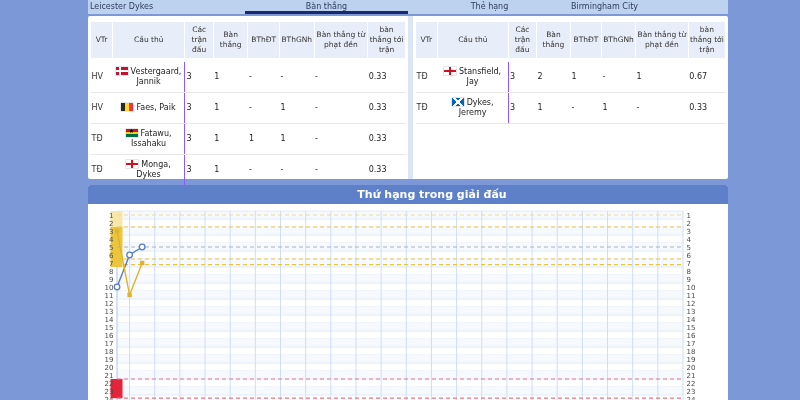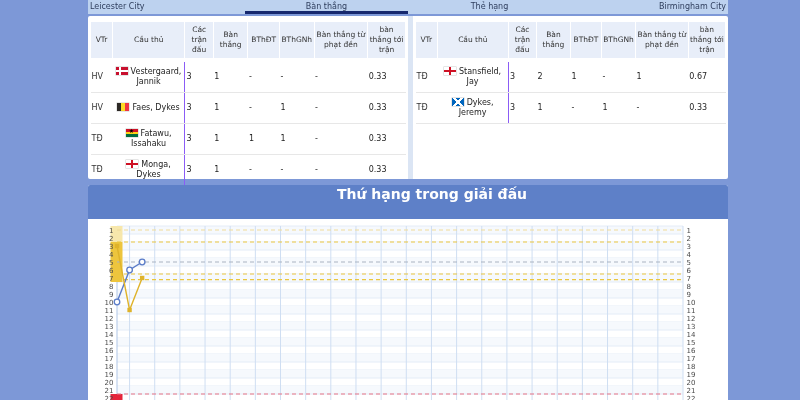--- a/index.html
+++ b/index.html
@@ -8,21 +8,21 @@
     background:#7d98d7;
     font-family:"DejaVu Sans","Liberation Sans",sans-serif;
     -webkit-font-smoothing:antialiased;
   }
   .content-col{position:absolute;left:88px;width:640px;}
 
   
   .topbar{top:0;height:14px;background:#bdd2ef;display:flex;align-items:stretch;}
   .topbar .team{flex:1;font-size:8px;color:#2e3d5c;line-height:14px;white-space:nowrap;}
   .topbar .team.left{text-align:left;padding-left:2px;}
-  .topbar .team.right{text-align:right;padding-right:2px;}
+  .topbar .team.right{text-align:left;padding-right:2px;}
   .topbar .tab{width:163px;text-align:center;font-size:8px;color:#2e3d5c;line-height:13px;cursor:pointer;}
   .topbar .tab.active{box-shadow:inset 0 -3px 0 #16286e;}
 
   
   .tables-panel{top:16px;height:163px;background:#fff;border-radius:2px;display:flex;}
   .table-half{width:50%;box-sizing:border-box;padding:5px 2px 0 2px;}
   .table-half.right{border-left:5px solid #dbe5f4;}
   table.stats{width:100%;border-collapse:collapse;table-layout:fixed;}
   table.stats th{
     background:#e8eef9;border:1px solid #fff;border-bottom:4px solid #fff;
@@ -49,29 +49,29 @@
     linear-gradient(to right,transparent 5px,#ce1124 5px,#ce1124 7px,transparent 7px),#fff;}
   .flag-kr{background:#fff;}
   .flag-kr::after{content:"";position:absolute;left:3.5px;top:1.5px;width:5px;height:5px;border-radius:50%;
     background:linear-gradient(to bottom,#cd2e3a 50%,#0047a0 50%);}
   .flag-sct{background:
     linear-gradient(45deg,transparent 44%,#fff 44%,#fff 56%,transparent 56%),
     linear-gradient(-45deg,transparent 44%,#fff 44%,#fff 56%,transparent 56%),#0065bd;}
 
   
   .chart-panel{top:185px;height:215px;background:#fff;border-radius:2px 2px 0 0;}
-  .chart-header{height:34px;line-height:19px;background:#5e80c8;color:#fff;
-    font-size:14px;font-weight:bold;text-align:center;border-radius:2px 2px 0 0;padding-left:48px;}
+  .chart-header{height:19px;line-height:19px;background:#5e80c8;color:#fff;
+    font-size:11px;font-weight:bold;text-align:center;border-radius:2px 2px 0 0;padding-left:48px;}
   .chart-body{width:640px;height:196px;display:block;}
 </style>
 </head>
 <body>
 
 <div class="content-col topbar">
-  <div class="team left">Leicester City</div>
+  <div class="team left">Leicester Dykes</div>
   <div class="tab active">Bàn thắng</div>
   <div class="tab">Thẻ hạng</div>
   <div class="team right">Birmingham City</div>
 </div>
 
 <div class="content-col tables-panel">
   <div class="table-half left">
     <table class="stats">
         <colgroup>
           <col style="width:7%">
@@ -101,21 +101,21 @@
             <td class="name-cell"><span class="flag flag-dk"></span><span>Vestergaard, Jannik</span></td>
             <td>3</td>
             <td>1</td>
             <td>-</td>
             <td>-</td>
             <td>-</td>
             <td>0.33</td>
           </tr>
           <tr>
             <td>HV</td>
-            <td class="name-cell"><span class="flag flag-be"></span><span>Faes, Dykes</span></td>
+            <td class="name-cell"><span class="flag flag-be"></span><span>Faes, Paik</span></td>
             <td>3</td>
             <td>1</td>
             <td>-</td>
             <td>1</td>
             <td>-</td>
             <td>0.33</td>
           </tr>
           <tr>
             <td>TĐ</td>
             <td class="name-cell"><span class="flag flag-gh"></span><span>Fatawu, Issahaku</span></td>

